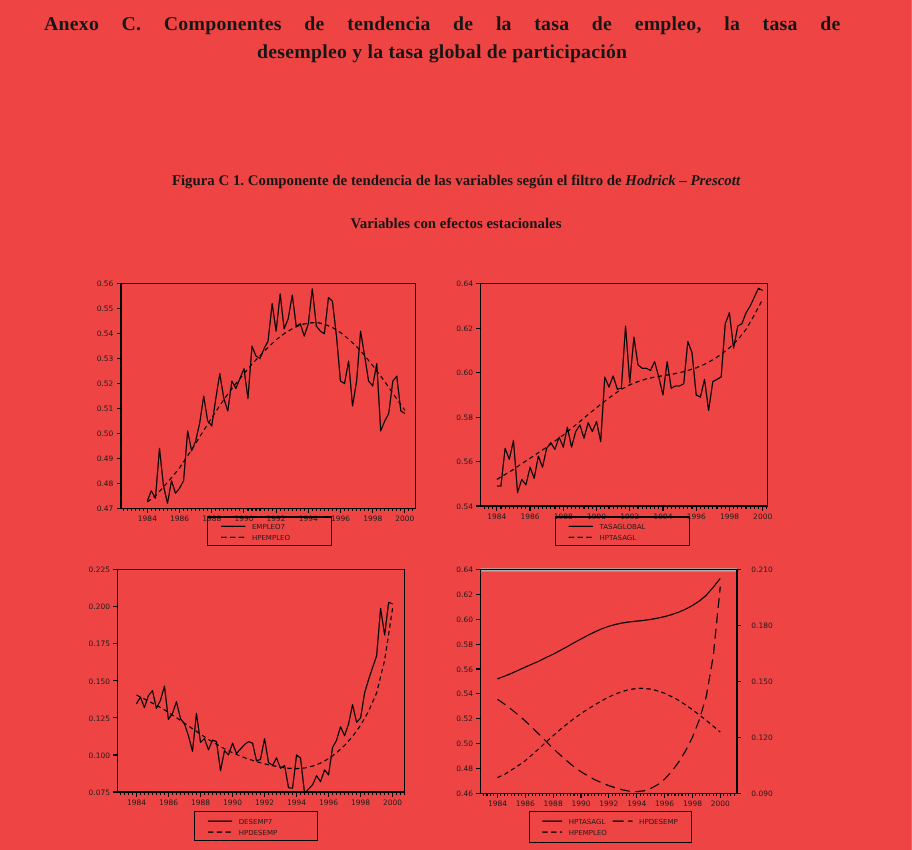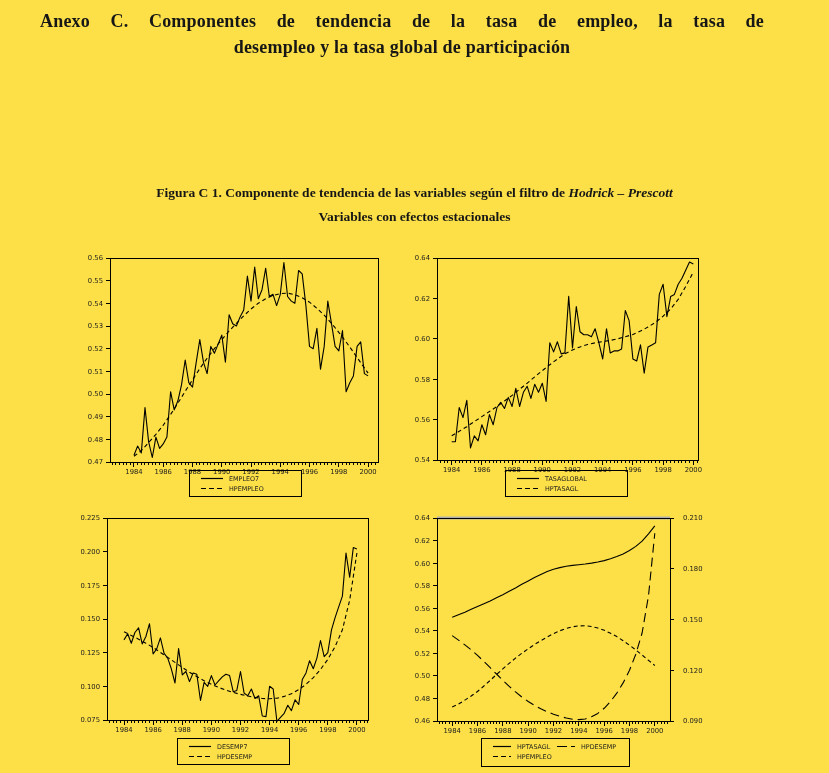--- a/index.html
+++ b/index.html
@@ -1,25 +1,25 @@
 <!DOCTYPE html>
 <html><head>
 <meta charset="utf-8">
 <style>
   html,body{margin:0;padding:0;background:#fff;}
-  .page{position:relative;width:829px;height:773px;background:#fde047;overflow:hidden;
+  .page{position:relative;width:829px;height:773px;background:#ef4444;overflow:hidden;
         font-family:"Liberation Serif",serif;color:#161616;}
   .title{position:absolute;left:40px;top:8px;width:724px;font-weight:bold;
          font-size:18px;line-height:26px;letter-spacing:0.2px;}
   .title .l1{text-align:justify;text-align-last:justify;}
   .title .l2{text-align:center;}
   .caption{position:absolute;left:0;top:156px;width:829px;text-align:center;
-           font-weight:bold;font-size:13.5px;margin-top:29px;}
+           font-weight:bold;font-size:13.5px;}
   .caption .it{font-style:italic;}
-  .subtitle{position:absolute;left:0;top:209px;width:829px;text-align:center;
+  .subtitle{position:absolute;left:0;top:195px;width:829px;text-align:center;
             font-weight:bold;font-size:13.5px;}
   .chart{position:absolute;}
   .c0{left:75px;top:250px;width:322px;height:254px;text-align:center;}
   .c1{left:408px;top:250px;width:341px;height:254px;}
   .c2{left:64px;top:510px;width:322px;height:262px;}
   .c3{left:408px;top:510px;width:341px;height:262px;}
   svg text{font-family:"DejaVu Sans","Liberation Sans",sans-serif;fill:#1c1c1c;}
 </style>
 </head>
 <body>

